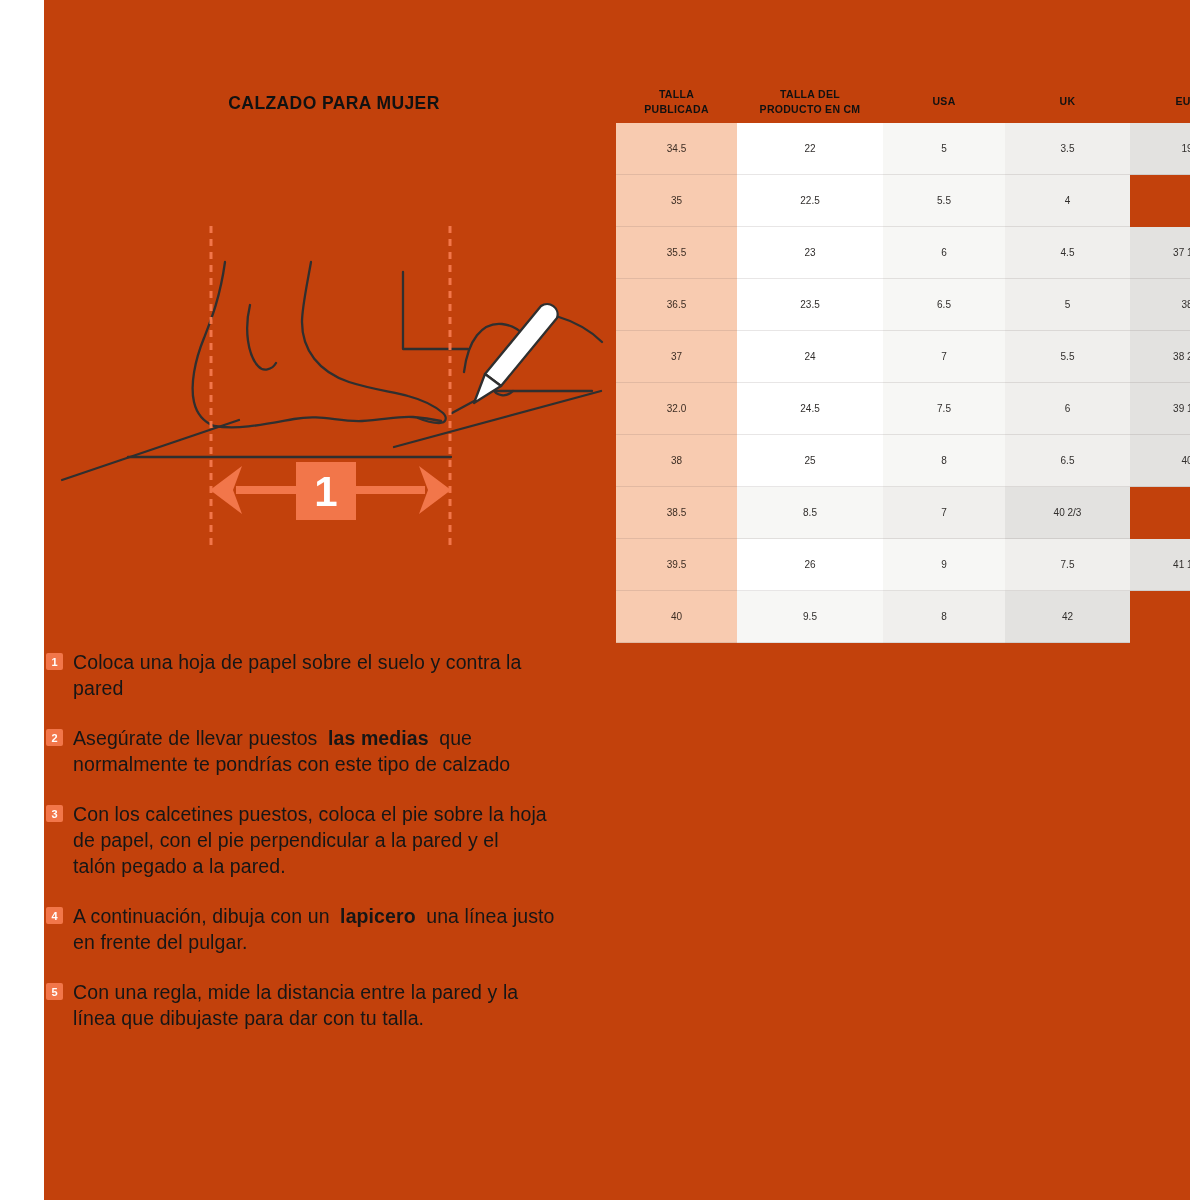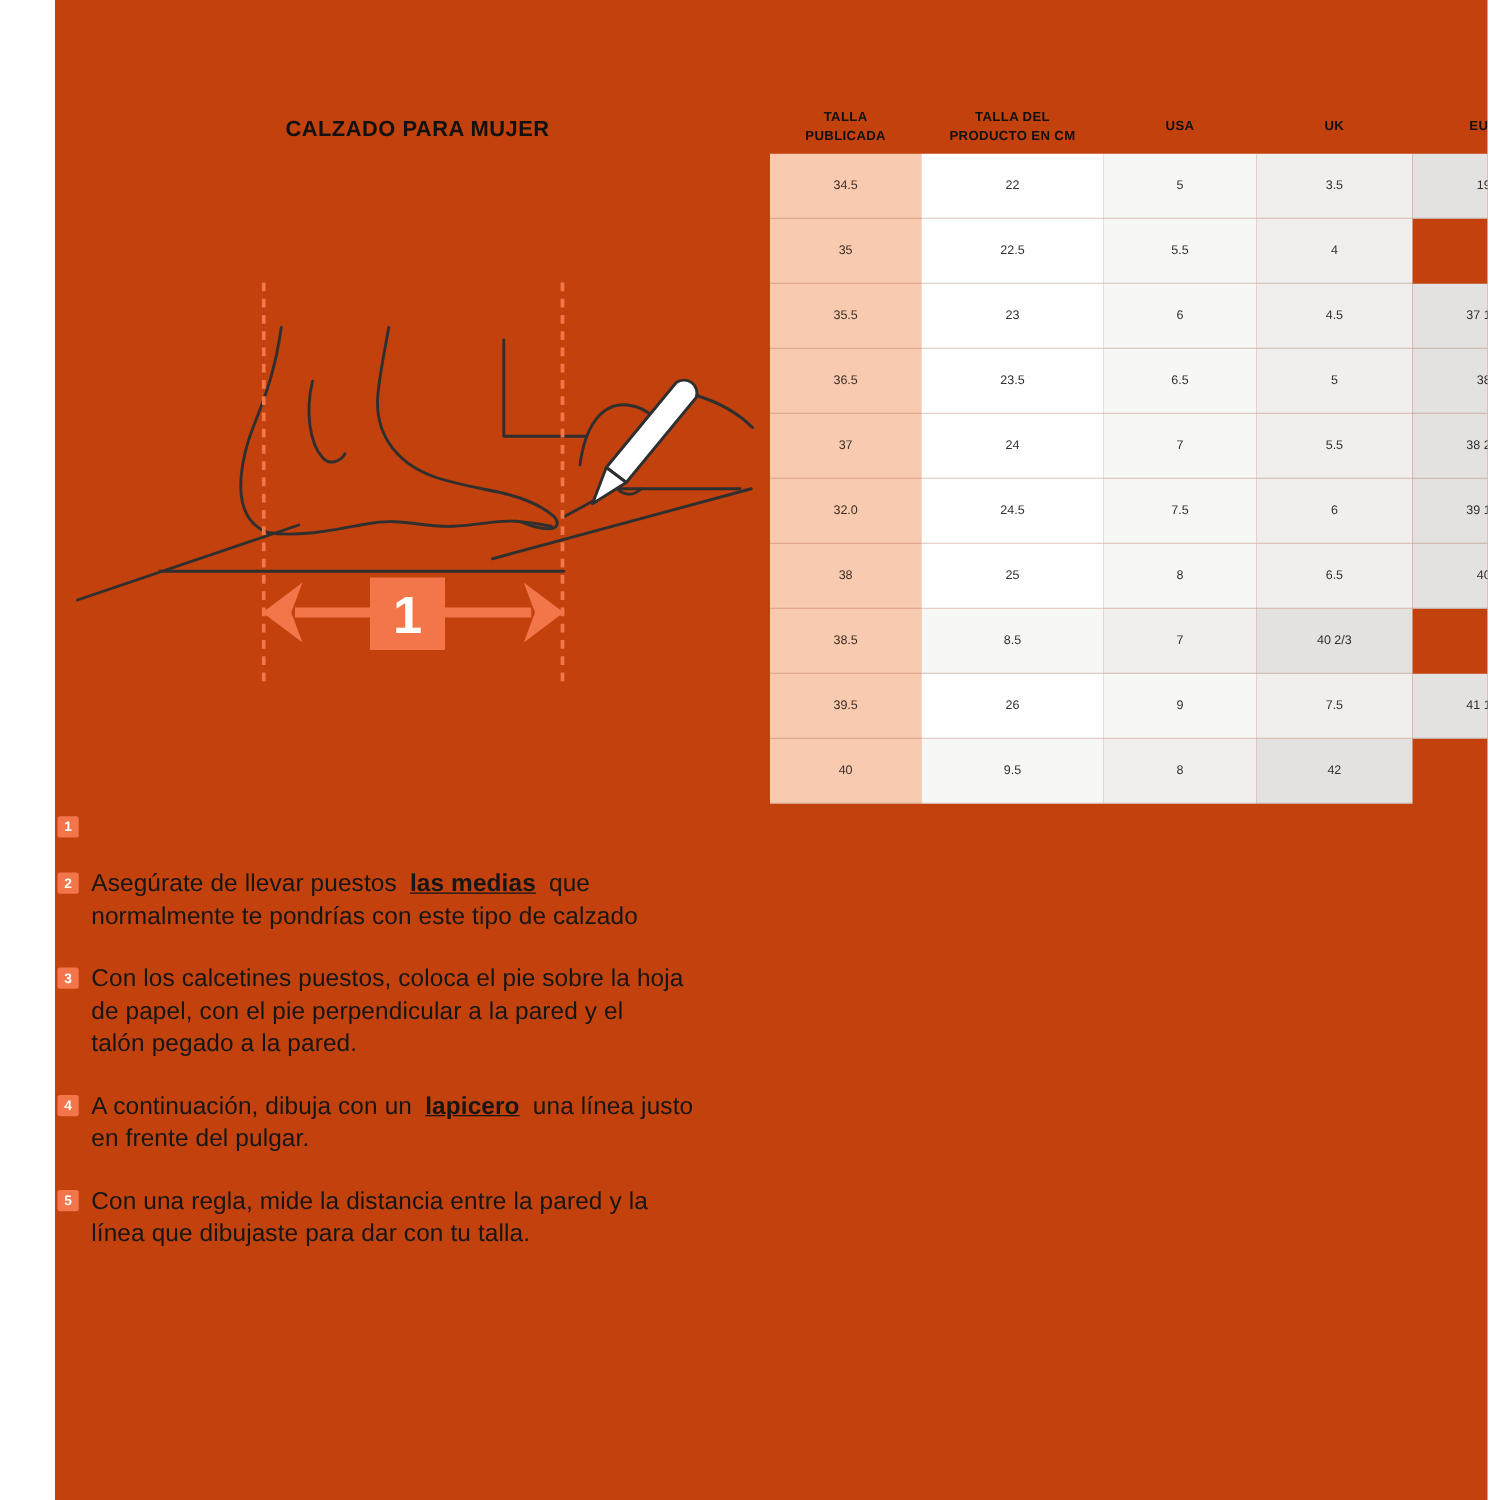--- a/index.html
+++ b/index.html
@@ -51,21 +51,21 @@
     flex:0 0 auto; width:17px; height:17px; margin-top:4px; margin-right:10px;
     background:#f2764a; color:#ffffff; border-radius:2px;
     display:flex; align-items:center; justify-content:center;
     font-size:11px; font-weight:bold;
   }
   .instr-badge.hidden { visibility:hidden; }
   .instr-text {
     font-size:19.5px; line-height:26px; color:#161616;
     white-space:pre-line; letter-spacing:.1px;
   }
-  .instr-text b { padding:0 5px;text-decoration:underline; }
+  .instr-text b { padding:0 5px; }
 </style>
 </head>
 <body>
 
 <div class="page">
 
   <h1 class="title">CALZADO PARA MUJER</h1>
 
   <svg class="illustration" viewBox="0 0 560 440">
 
@@ -191,20 +191,22 @@
           <div class="td col2">9.5</div>
           <div class="td col3">8</div>
           <div class="td col4">42</div>
         </div>
       </div>
   </div>
 
   <div class="instructions">
       <div class="instr-item">
         <span class="instr-badge">1</span>
+        <div class="instr-text"><span>Coloca una hoja de papel sobre el suelo y contra la
+pared</span></div>
       </div>
       <div class="instr-item">
         <span class="instr-badge">2</span>
         <div class="instr-text"><span>Asegúrate de llevar puestos </span><b>las medias</b><span> que
 normalmente te pondrías con este tipo de calzado</span></div>
       </div>
       <div class="instr-item">
         <span class="instr-badge">3</span>
         <div class="instr-text"><span>Con los calcetines puestos, coloca el pie sobre la hoja
 de papel, con el pie perpendicular a la pared y el

